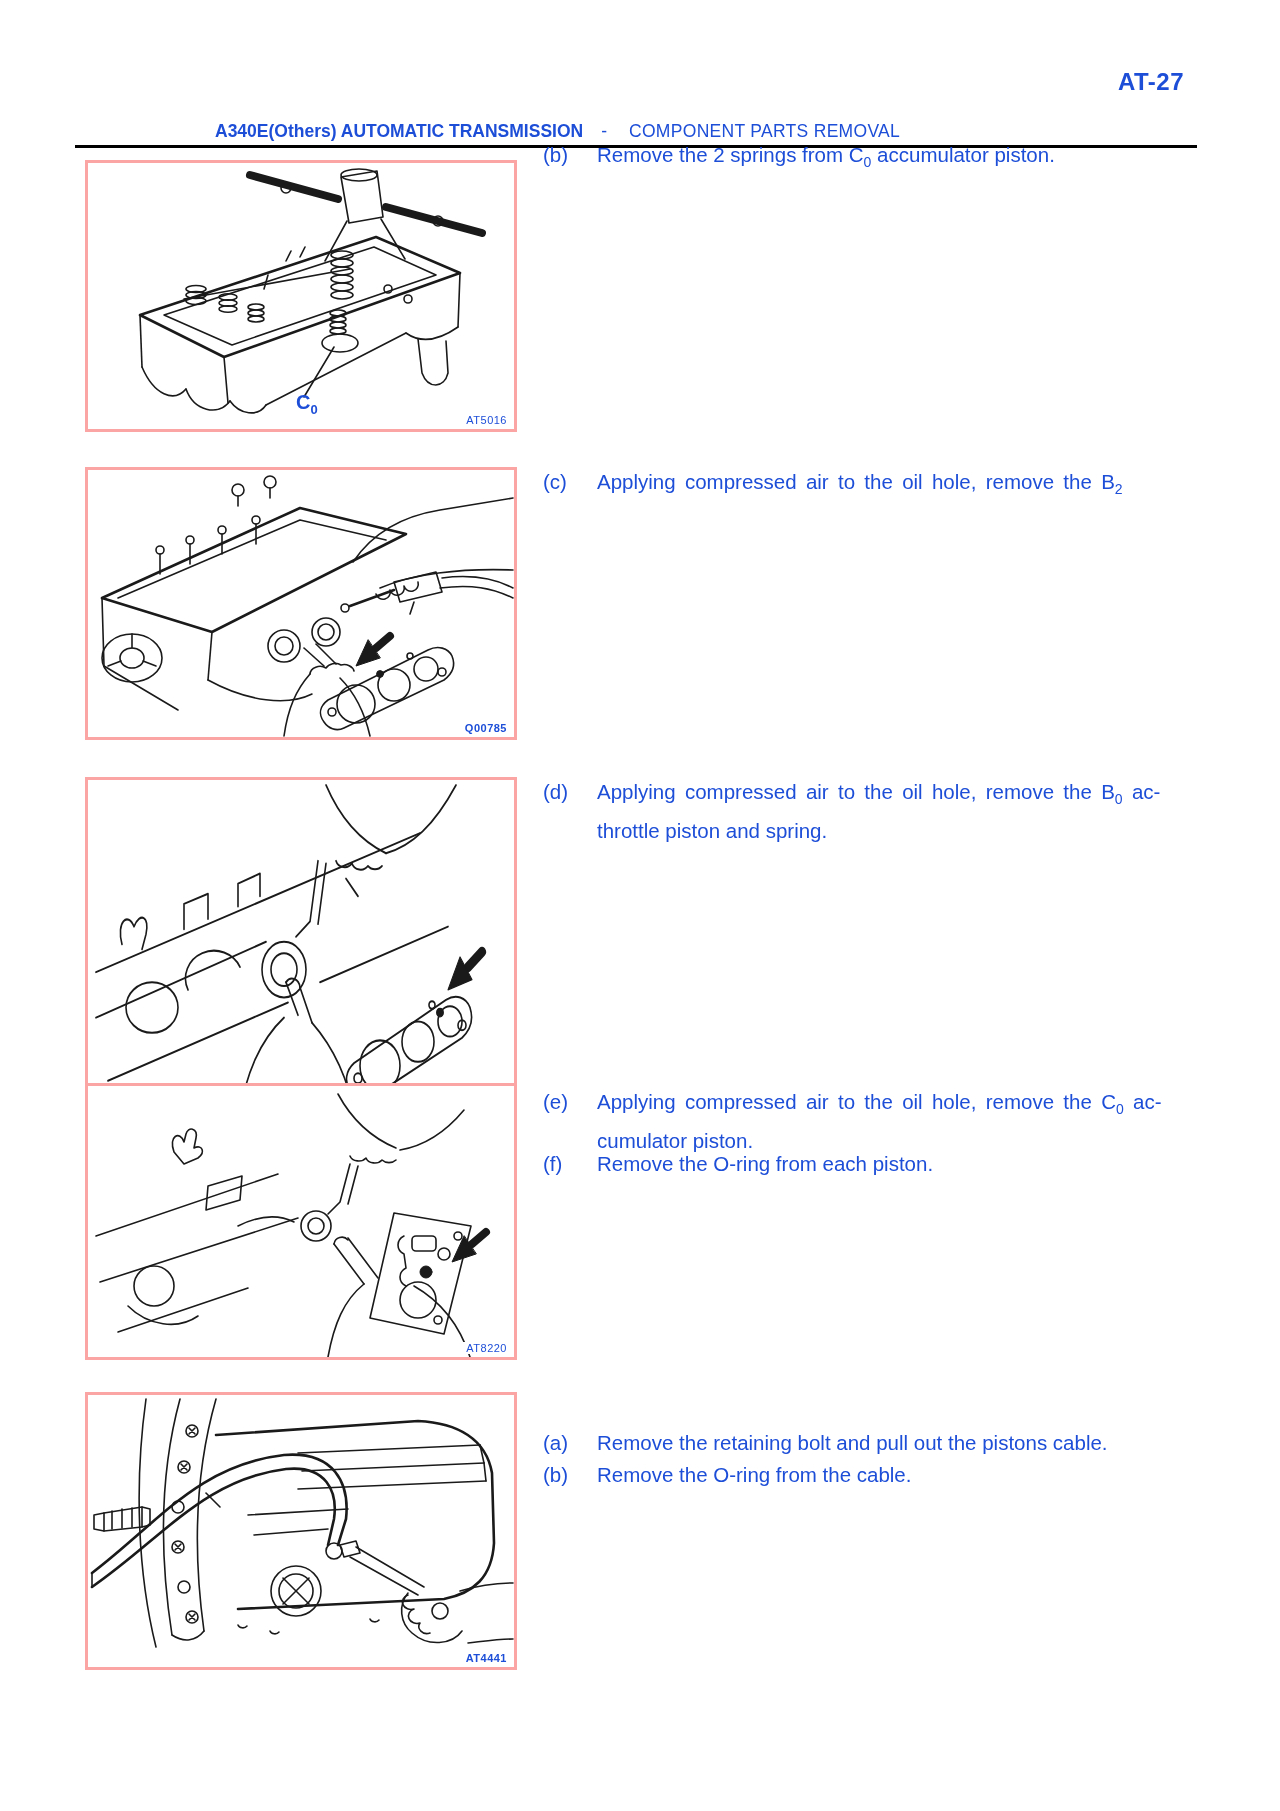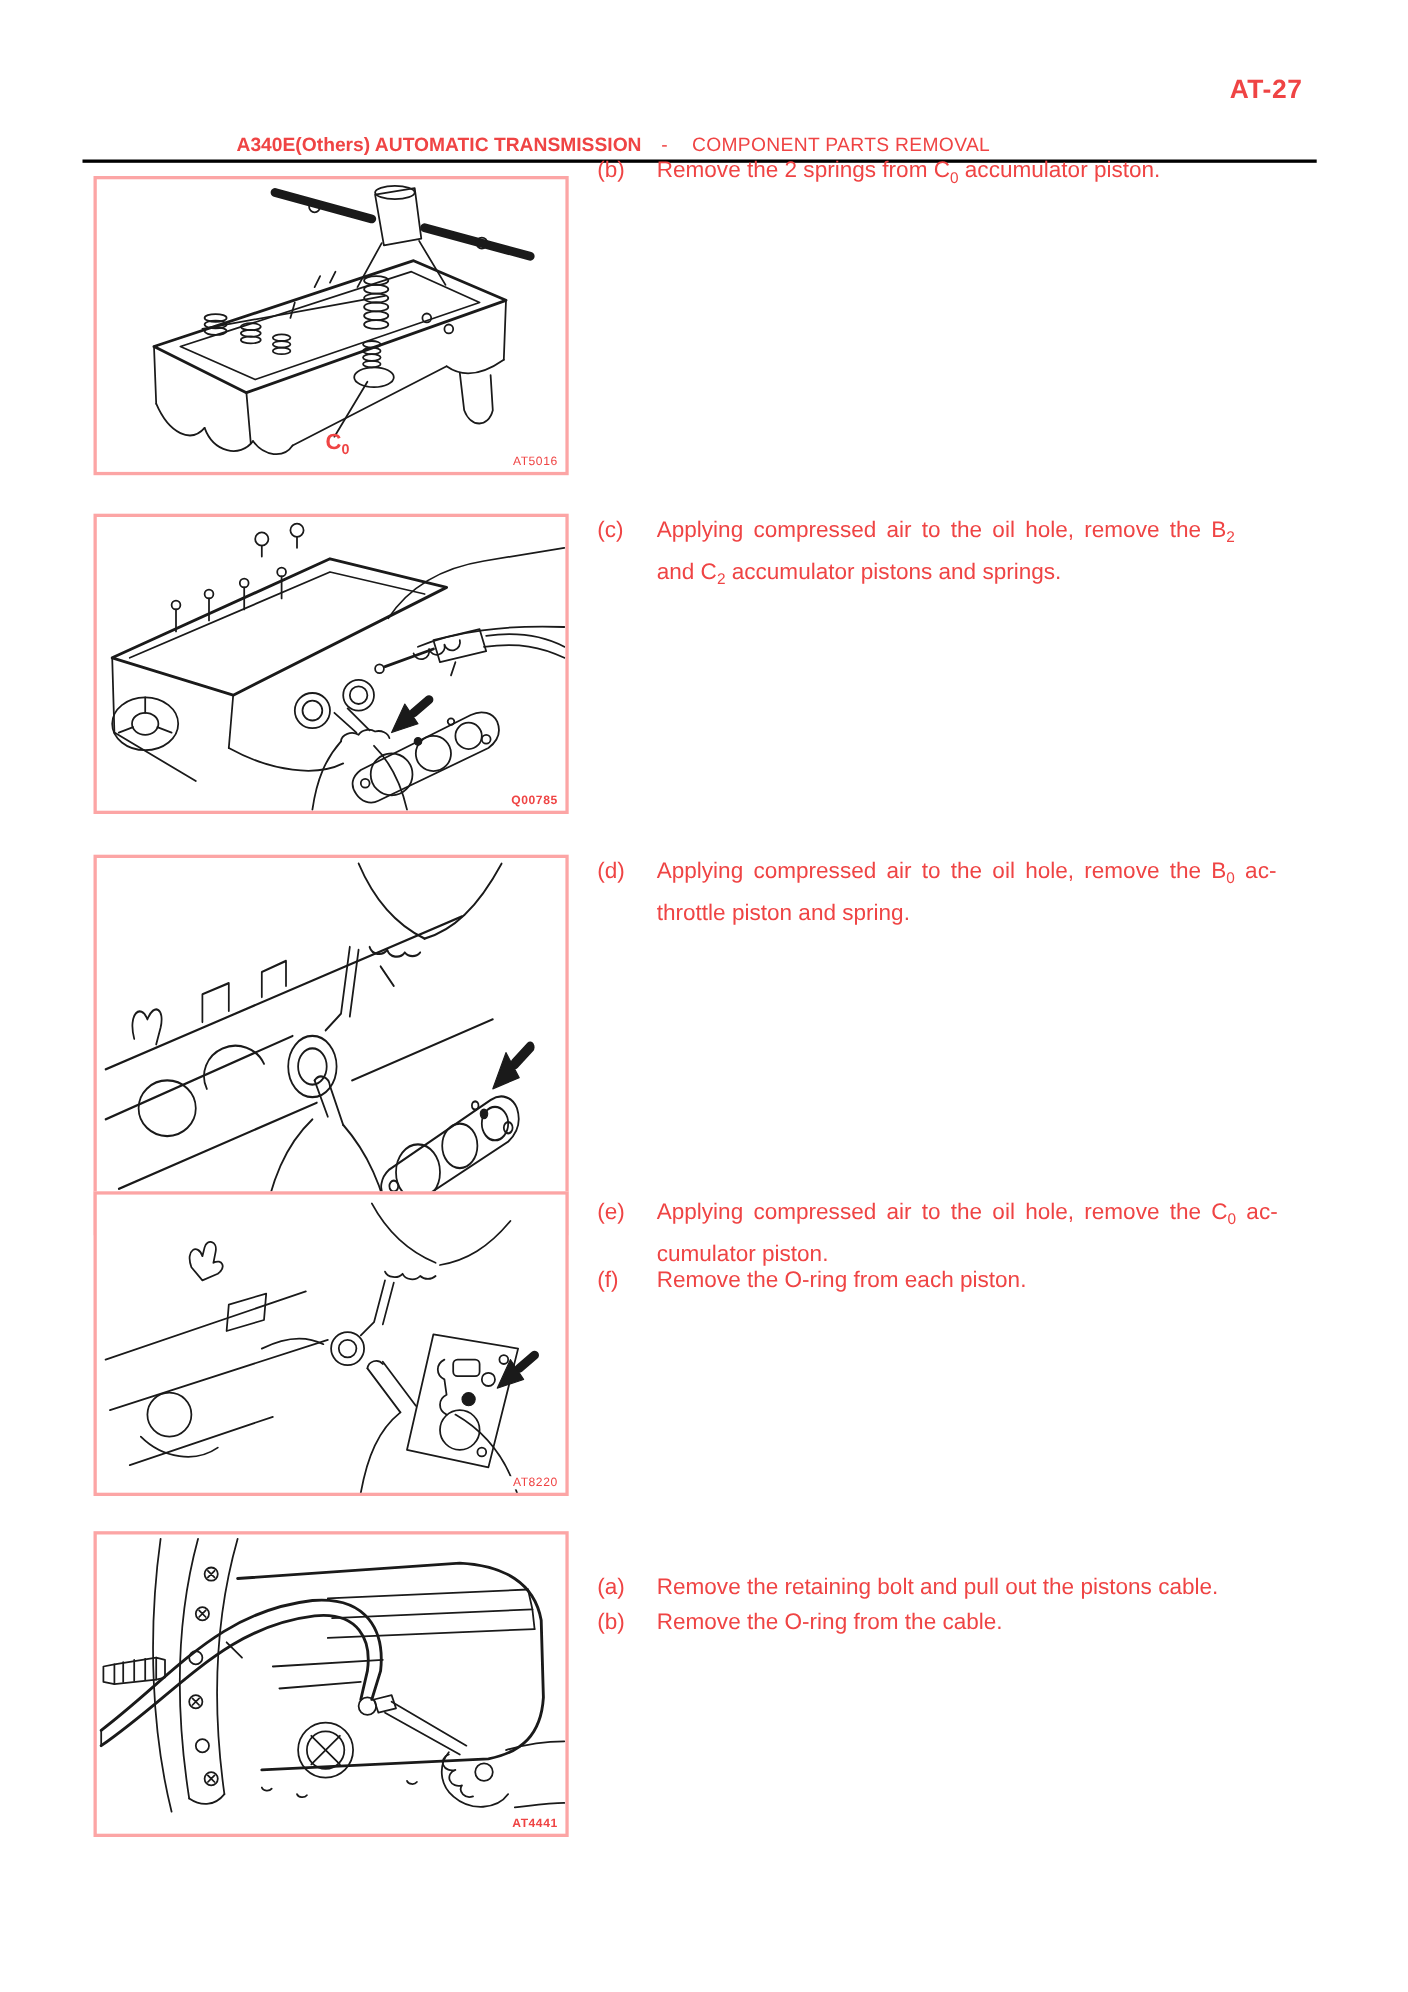--- a/index.html
+++ b/index.html
@@ -1,17 +1,17 @@
 <!DOCTYPE html>
 <html><head>
 <meta charset="utf-8">
 <style>
   html,body{margin:0;padding:0;background:#ffffff;}
   .page{position:relative;width:1280px;height:1811px;background:#fff;overflow:hidden;
-        font-family:"Liberation Sans","DejaVu Sans",sans-serif;color:#ef4444;}
+        font-family:"Liberation Sans","DejaVu Sans",sans-serif;color:#1d4ed8;}
   .pagenum{position:absolute;top:68px;left:1092px;width:92px;text-align:right;
            font-size:24px;font-weight:700;letter-spacing:.5px;}
   .runhead{position:absolute;top:121px;left:215px;white-space:nowrap;font-size:17.5px;}
   .runhead .hb{font-weight:700;}
   .runhead .hsep{margin:0 22px 0 18px;font-weight:400;}
   .runhead .hsec{font-weight:400;letter-spacing:.3px;}
   .hrule{position:absolute;top:145px;left:75px;width:1122px;height:3px;background:#000;}
 
   .figbox{position:absolute;left:85px;width:432px;border:3px solid #fca5a5;
           box-sizing:border-box;background:#fff;}
@@ -339,21 +339,20 @@
     <span class="lbl">(b)</span>
     <div class="txt">
       <span>Remove the 2 springs from C</span><sub>0</sub><span> accumulator piston.</span>
     </div>
   </div>
 
   <div class="titem" style="top:466px;">
     <span class="lbl">(c)</span>
     <div class="txt">
       <div class="just"><span>Applying compressed air to the oil hole, remove the B</span><sub>2</sub></div>
-      <div><span>and C</span><sub>2</sub><span> accumulator pistons and springs.</span></div>
     </div>
   </div>
 
   <div class="titem" style="top:776px;">
     <span class="lbl">(d)</span>
     <div class="txt">
       <div class="just"><span>Applying compressed air to the oil hole, remove the B</span><sub>0</sub><span> ac-</span></div>
       <div>throttle piston and spring.</div>
     </div>
   </div>

